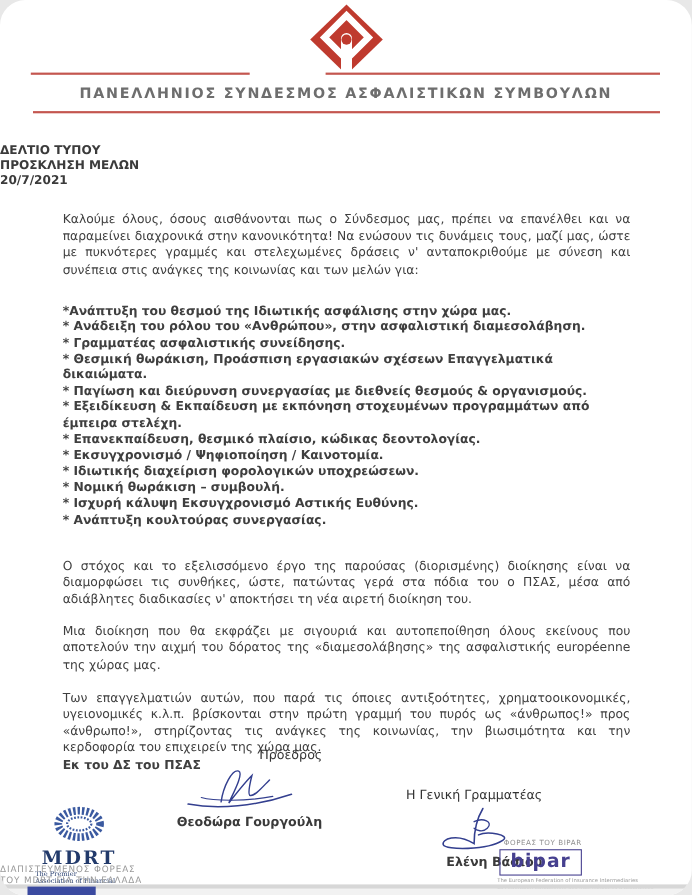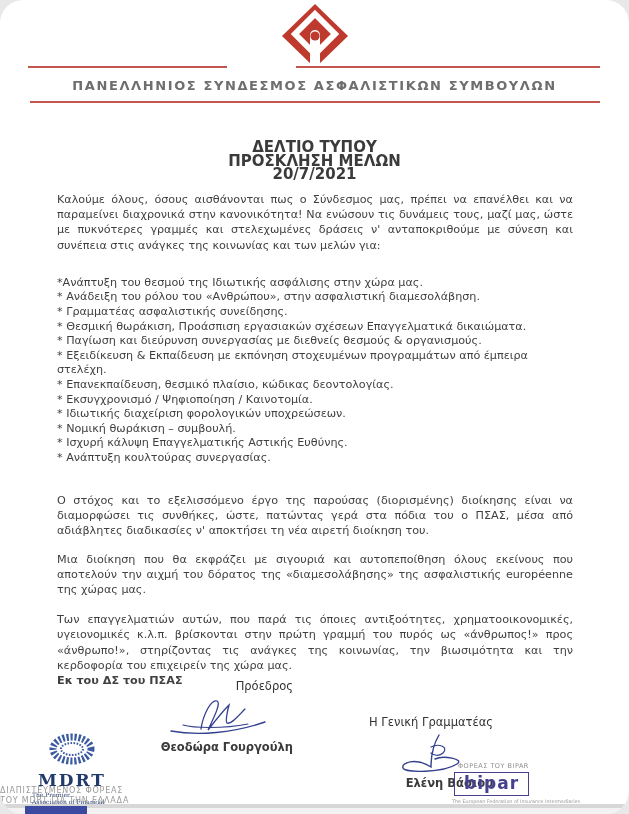--- a/index.html
+++ b/index.html
@@ -13,28 +13,28 @@
   .rule{position:absolute;background:#c4564f;}
   .rule-left{top:66px;left:28px;width:199px;height:2px;}
   .rule-right{top:66px;left:296px;width:304px;height:2px;}
   .org-name{
     position:absolute;top:78px;left:0;width:100%;text-align:center;
     font-size:13px;font-weight:bold;letter-spacing:1.6px;color:#6e6e6e;
   }
   .rule-under-title{top:101px;left:30px;width:570px;height:1.5px;}
   
   .pr-head{
-    position:absolute;top:141px;left:0;width:100%;text-align:center;
-    font-size:15px;font-weight:bold;line-height:13.5px;color:#3b3b3b;
+    position:absolute;top:130px;left:0;width:100%;text-align:left;
+    font-size:11px;font-weight:bold;line-height:13.5px;color:#3b3b3b;
   }
   
   .content{position:absolute;top:185px;left:57px;width:516px;font-size:11.2px;}
   .content p{margin:0;text-align:justify;line-height:15.2px;}
   .p-intro{margin-top:7px !important;}
-  .bullets{list-style:none;margin:23px 0 0 0;padding:0;font-weight:normal;}
+  .bullets{list-style:none;margin:23px 0 0 0;padding:0;font-weight:bold;}
   .bullets li{line-height:14.6px;text-align:left;}
   .p-2{margin-top:27px !important;line-height:15px !important;}
   .p-3{margin-top:14px !important;}
   .p-4{margin-top:15px !important;}
   .closing{margin-top:14px;text-align:center;font-weight:600;font-size:11.2px;}
   
   .sig-col{position:absolute;top:679px;text-align:right;}
   .sig-left{left:128px;width:165px;}
   .sig-right{left:318px;width:175px;margin-top:36px;}
   .sig-role{font-size:11.5px;color:#333333;}
@@ -89,21 +89,21 @@
         <li>*Ανάπτυξη του θεσμού της Ιδιωτικής ασφάλισης στην χώρα μας.</li>
         <li>* Ανάδειξη του ρόλου του «Ανθρώπου», στην ασφαλιστική διαμεσολάβηση.</li>
         <li>* Γραμματέας ασφαλιστικής συνείδησης.</li>
         <li>* Θεσμική θωράκιση, Προάσπιση εργασιακών σχέσεων Επαγγελματικά δικαιώματα.</li>
         <li>* Παγίωση και διεύρυνση συνεργασίας με διεθνείς θεσμούς &amp; οργανισμούς.</li>
         <li>* Εξειδίκευση &amp; Εκπαίδευση με εκπόνηση στοχευμένων προγραμμάτων από έμπειρα στελέχη.</li>
         <li>* Επανεκπαίδευση, θεσμικό πλαίσιο, κώδικας δεοντολογίας.</li>
         <li>* Εκσυγχρονισμό / Ψηφιοποίηση / Καινοτομία.</li>
         <li>* Ιδιωτικής διαχείριση φορολογικών υποχρεώσεων.</li>
         <li>* Νομική θωράκιση – συμβουλή.</li>
-        <li>* Ισχυρή κάλυψη Επαγγελματικής Αστικής Ευθύνης.</li>
+        <li>* Ισχυρή κάλυψη Εκσυγχρονισμό Αστικής Ευθύνης.</li>
         <li>* Ανάπτυξη κουλτούρας συνεργασίας.</li>
       </ul>
     <p class="p-2">Ο στόχος και το εξελισσόμενο έργο της παρούσας (διορισμένης) διοίκησης είναι να διαμορφώσει τις συνθήκες, ώστε, πατώντας γερά στα πόδια του ο ΠΣΑΣ, μέσα από αδιάβλητες διαδικασίες ν' αποκτήσει τη νέα αιρετή διοίκηση του.</p>
     <p class="p-3">Μια διοίκηση που θα εκφράζει με σιγουριά και αυτοπεποίθηση όλους εκείνους που αποτελούν την αιχμή του δόρατος της «διαμεσολάβησης» της ασφαλιστικής européenne της χώρας μας.</p>
     <p class="p-4">Των επαγγελματιών αυτών, που παρά τις όποιες αντιξοότητες, χρηματοοικονομικές, υγειονομικές κ.λ.π. βρίσκονται στην πρώτη γραμμή του πυρός ως «άνθρωπος!» προς «άνθρωπο!», στηρίζοντας τις ανάγκες της κοινωνίας, την βιωσιμότητα και την κερδοφορία του επιχειρείν της χώρα μας.</p>
     <p class="closing">Εκ του ΔΣ του ΠΣΑΣ</p>
   </div>
 
   <div class="sig-col sig-left">
     <div class="sig-role">Πρόεδρος</div>

